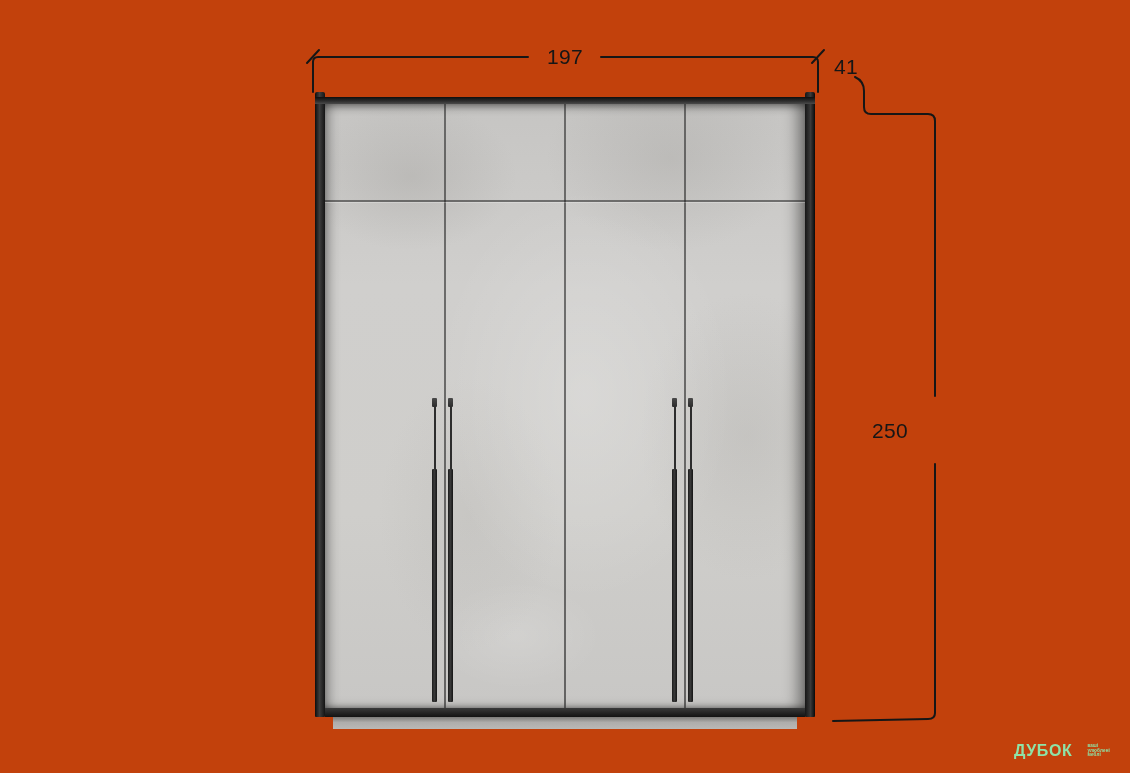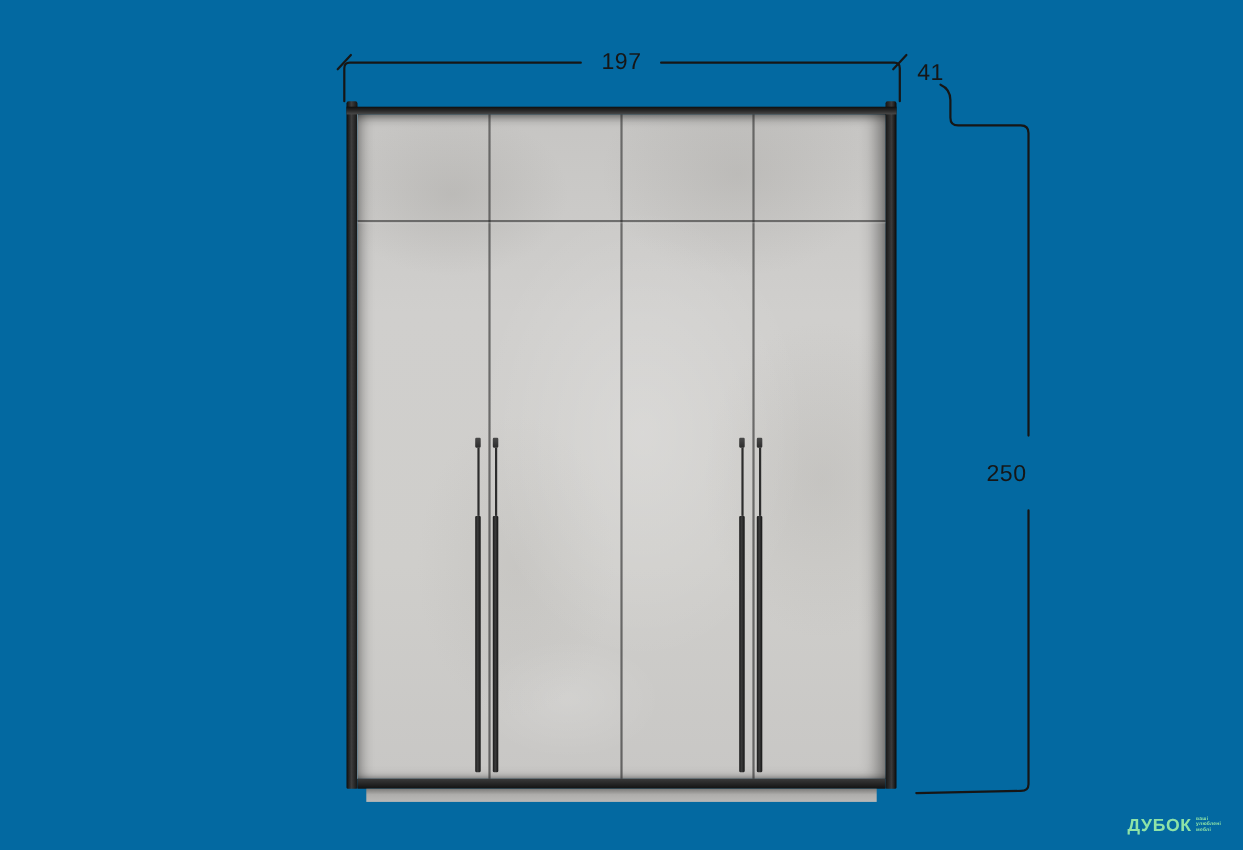--- a/index.html
+++ b/index.html
@@ -1,19 +1,19 @@
 <!DOCTYPE html>
 <html><head>
 <meta charset="utf-8">
 <style>
   html,body{margin:0;padding:0;}
   .stage{
     position:relative;
     width:1130px;height:773px;
-    background:#0369a1;
+    background:#c2410c;
     overflow:hidden;
     font-family:"Liberation Sans", sans-serif;
     color:#161616;
   }
 
   
   .wardrobe{position:absolute;left:0;top:0;width:1130px;height:773px;}
 
   .side-panel{
     position:absolute;top:92px;height:625px;width:10px;
@@ -73,26 +73,26 @@
   }
 
   
   .dims-svg{position:absolute;left:0;top:0;}
   .dim-label{
     position:absolute;text-align:center;
     font-size:21px;font-weight:500;letter-spacing:.4px;color:#161616;
   }
   .label-width{left:531px;top:45px;width:68px;}
   .label-depth{left:828px;top:55px;width:36px;}
-  .label-height{left:881px;top:419px;width:68px;}
+  .label-height{left:856px;top:419px;width:68px;}
 
   
   .watermark{
     position:absolute;right:20px;top:742px;
-    display:flex;align-items:flex-start;gap:4px;
+    display:flex;align-items:center;gap:15px;
     color:#8ee3a7;
   }
   .wm-brand{font-size:16px;font-weight:bold;letter-spacing:.6px;}
   .wm-tagline{display:flex;flex-direction:column;justify-content:center;}
   .wm-tagline span{font-size:4.5px;line-height:1.08;font-weight:bold;letter-spacing:.2px;}
 </style>
 </head>
 <body>
 
 <div class="stage">

